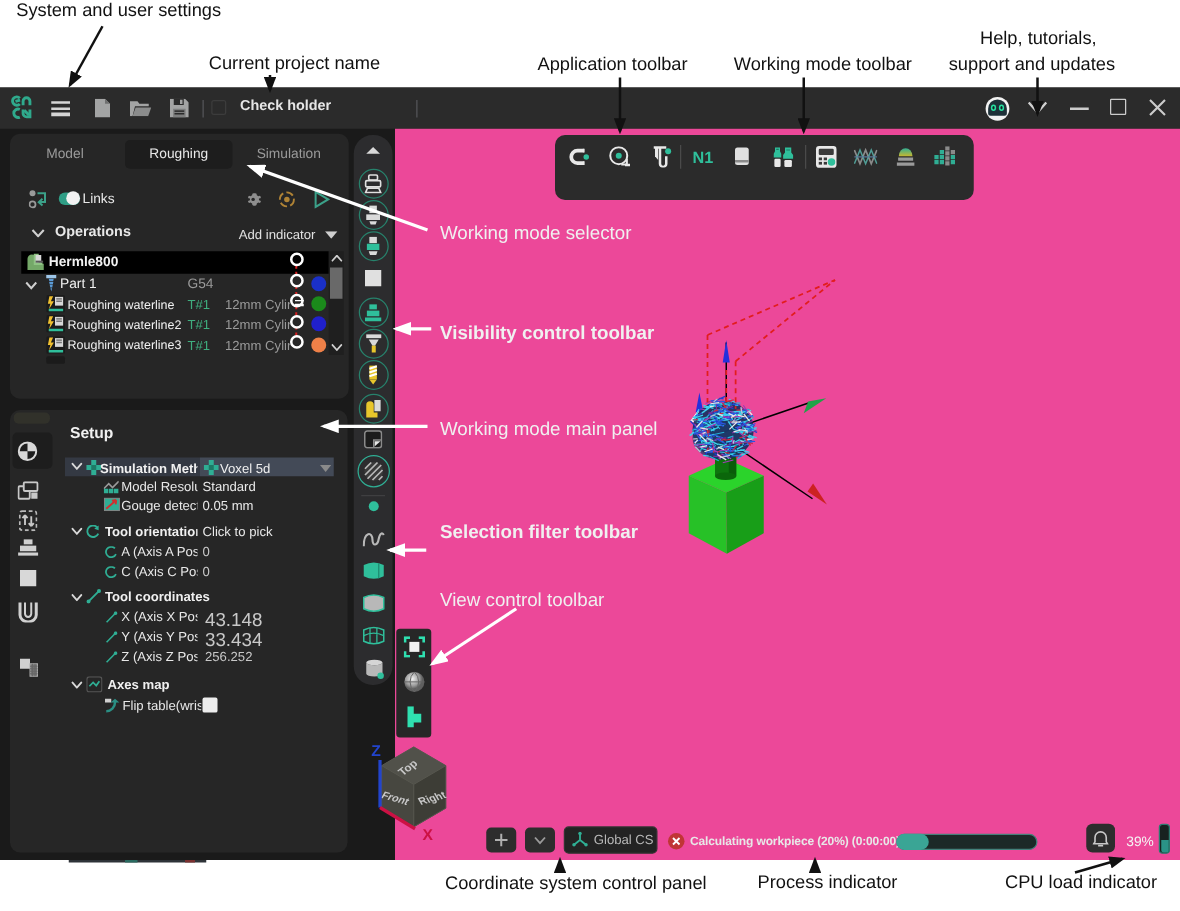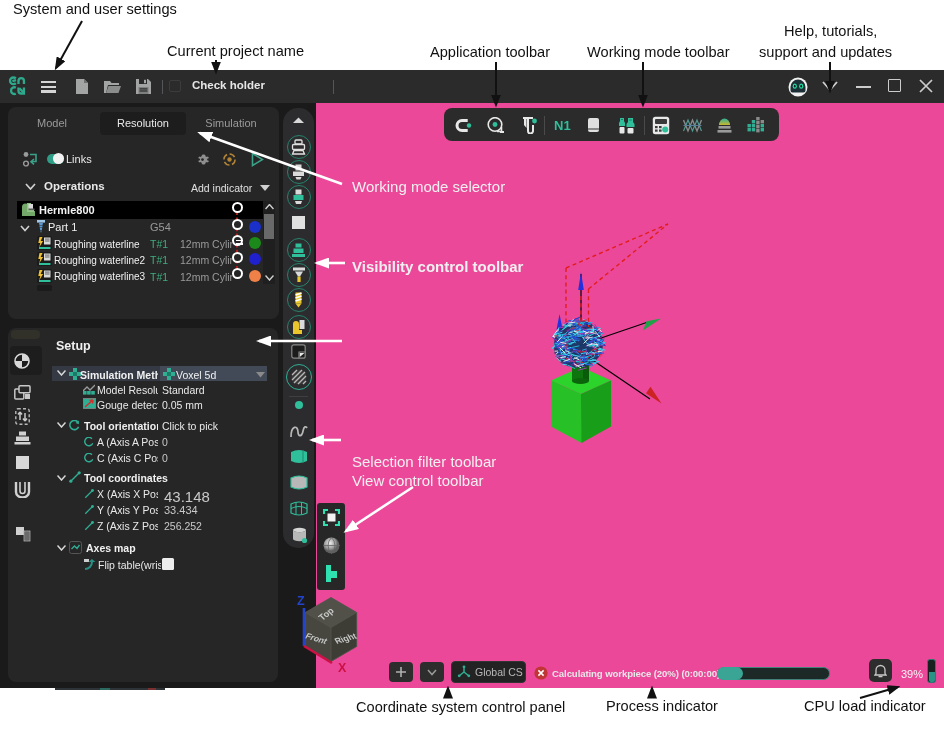--- a/index.html
+++ b/index.html
@@ -121,21 +121,22 @@
         <line x1="566" y1="268" x2="668" y2="224"></line>
         <line x1="588.5" y1="289" x2="668" y2="224"></line>
         <line x1="566" y1="268" x2="566" y2="322"></line>
         <line x1="588.5" y1="289" x2="588.5" y2="327"></line>
         <line x1="581" y1="296" x2="581" y2="322"></line>
       </g>
     </svg>
 
     <div class="vplabel" style="left:36px; top:75px;">Working mode selector</div>
     <div class="vplabel" style="left:36px; top:155px;font-weight:bold;">Visibility control toolbar</div>
-    <div class="vplabel" style="left:36px; top:350px;">Selection filter toolbar</div>
+    <div class="vplabel" style="left:36px; top:232px;">Working mode main panel</div>
+    <div class="vplabel" style="left:36px; top:314px;font-weight:bold;">Selection filter toolbar</div>
     <div class="vplabel" style="left:36px; top:369px;">View control toolbar</div>
   </div>
 
   <svg class="abs" style="left:0; top:0; pointer-events:none; z-index:40;" width="944" height="618" viewBox="0 70 944 618">
     <defs>
       <marker id="wh" markerUnits="userSpaceOnUse" markerWidth="15" markerHeight="11" refX="12" refY="5.5" orient="auto">
         <path d="M0 0 L15 5.5 L0 11 z" fill="#fff"></path>
       </marker>
     </defs>
     <g stroke="#fff" stroke-width="2.6" fill="none">
@@ -144,21 +145,21 @@
       <line x1="342" y1="341" x2="259" y2="341" marker-end="url(#wh)"></line>
       <line x1="341" y1="440" x2="312" y2="440" marker-end="url(#wh)"></line>
       <line x1="413" y1="487" x2="346" y2="531" marker-end="url(#wh)"></line>
     </g>
   </svg>
 
   <div id="panel1" class="panel" style="left:8px; top:37px; width:271px; height:212px; overflow:hidden;">
 
     <div class="abs" style="left:92px; top:5px; width:86px; height:23px; background:#1d1d1d; border-radius:4px;"></div>
     <div class="abs" style="left:14px; top:10px; width:60px; text-align:center; color:#9a9a9a; font-size:11px;">Model</div>
-    <div class="abs" style="left:100px; top:10px; width:70px; text-align:center; color:#e8e8e8; font-size:11px;">Resolution</div>
+    <div class="abs" style="left:100px; top:10px; width:70px; text-align:center; color:#e8e8e8; font-size:11px;">Roughing</div>
     <div class="abs" style="left:185px; top:10px; width:76px; text-align:center; color:#9a9a9a; font-size:11px;">Simulation</div>
 
     <svg class="abs" style="left:15px; top:44px;" width="16" height="16" viewBox="0 0 16 16">
       <circle cx="3" cy="3.5" r="2.4" fill="#9a9a9a"></circle>
       <circle cx="3" cy="12.5" r="2.4" fill="none" stroke="#9a9a9a" stroke-width="1.4"></circle>
       <path d="M7 3.5 h6 v7 h-4" fill="none" stroke="#3ba189" stroke-width="1.6"></path>
       <path d="M11 8 l-3 2.7 l3 2.7" fill="none" stroke="#3ba189" stroke-width="1.6"></path>
     </svg>
     <div class="abs" style="left:39px; top:47px; width:17px; height:10px; background:#2f9e86; border-radius:5px;"></div>
     <div class="abs" style="left:45px; top:46px; width:11px; height:11px; background:#f2f2f2; border-radius:50%;"></div>
@@ -370,21 +371,21 @@
         <path d="M1.5 10.5 L10.5 1.5" stroke="#2fae94" stroke-width="1.5"></path>
         <circle cx="10.2" cy="1.8" r="1.7" fill="#2fae94"></circle>
       </svg>
     <div class="abs" style="left:89px; top:160px; width:61px; overflow:hidden; color:#e8e8e8; font-size:10.5px; white-space:nowrap;">X (Axis X Position)</div>
     <div class="abs" style="left:156px; top:160px; color:#c8c8c8; font-size:15px;">43.148</div>
     <svg class="abs" style="left:76px; top:176.5px;" width="10" height="10" viewBox="0 0 12 12">
         <path d="M1.5 10.5 L10.5 1.5" stroke="#2fae94" stroke-width="1.5"></path>
         <circle cx="10.2" cy="1.8" r="1.7" fill="#2fae94"></circle>
       </svg>
     <div class="abs" style="left:89px; top:176px; width:61px; overflow:hidden; color:#e8e8e8; font-size:10.5px; white-space:nowrap;">Y (Axis Y Position)</div>
-    <div class="abs" style="left:156px; top:176px; color:#c8c8c8; font-size:11px;">33.434</div>
+    <div class="abs" style="left:156px; top:176px; color:#c8c8c8; font-size:15px;">33.434</div>
     <svg class="abs" style="left:76px; top:192.5px;" width="10" height="10" viewBox="0 0 12 12">
         <path d="M1.5 10.5 L10.5 1.5" stroke="#2fae94" stroke-width="1.5"></path>
         <circle cx="10.2" cy="1.8" r="1.7" fill="#2fae94"></circle>
       </svg>
     <div class="abs" style="left:89px; top:192px; width:61px; overflow:hidden; color:#e8e8e8; font-size:10.5px; white-space:nowrap;">Z (Axis Z Position)</div>
     <div class="abs" style="left:156px; top:192px; color:#c8c8c8; font-size:10.5px;">256.252</div>
 
     <svg class="abs" style="left:49px; top:217px;" width="9" height="6" viewBox="0 0 9 6">
         <path d="M0.5 0.5 L4.5 5 L8.5 0.5" fill="none" stroke="#d8d8d8" stroke-width="1.5"></path>
       </svg>
@@ -533,21 +534,21 @@
       <text x="-1" y="-14" transform="rotate(-38 -1 -14) skewX(8)" fill="#c8c8c8" font-size="9" font-weight="bold" font-family="Liberation Sans" text-anchor="middle">Top</text>
       <text x="-13" y="13" transform="rotate(16 -13 13) skewX(-14)" fill="#c8c8c8" font-size="8.5" font-weight="bold" font-family="Liberation Sans" text-anchor="middle">Front</text>
       <text x="13" y="13" transform="rotate(-16 13 13) skewX(14)" fill="#c8c8c8" font-size="8.5" font-weight="bold" font-family="Liberation Sans" text-anchor="middle">Right</text>
     </g>
     <line x1="12" y1="18" x2="12" y2="56" stroke="#2244cc" stroke-width="2.6"></line>
     <line x1="12" y1="56" x2="40" y2="73" stroke="#cc1144" stroke-width="2.6"></line>
     <text x="5" y="15" fill="#2244cc" font-size="12.5" font-weight="bold" font-family="Liberation Sans">Z</text>
     <text x="46" y="82" fill="#cc1144" font-size="12.5" font-weight="bold" font-family="Liberation Sans">X</text>
   </svg>
 
-  <div id="appbar" class="abs" style="left:444px; top:38px; width:335px; height:33px; background:#2b2b2b; border-radius:8px;">
+  <div id="appbar" class="abs" style="left:444px; top:38px; width:335px; height:52px; background:#2b2b2b; border-radius:8px;">
 
     <svg class="abs" style="left:11px; top:10px;" width="17" height="15" viewBox="0 0 17 15">
       <path d="M12 2.5 H7 a5 5 0 0 0 0 10 h5" fill="none" stroke="#e8e8e8" stroke-width="3"></path>
       <path d="M12 1 v3 M12 11 v3" stroke="#e8e8e8" stroke-width="1.4"></path>
       <circle cx="14" cy="7.5" r="2.2" fill="#2fbf9b"></circle>
     </svg>
 
     <svg class="abs" style="left:43px; top:9px;" width="18" height="17" viewBox="0 0 18 17">
       <circle cx="8" cy="7.5" r="6.8" fill="none" stroke="#e8e8e8" stroke-width="1.6"></circle>
       <circle cx="8" cy="7.5" r="2.4" fill="#2fbf9b"></circle>

